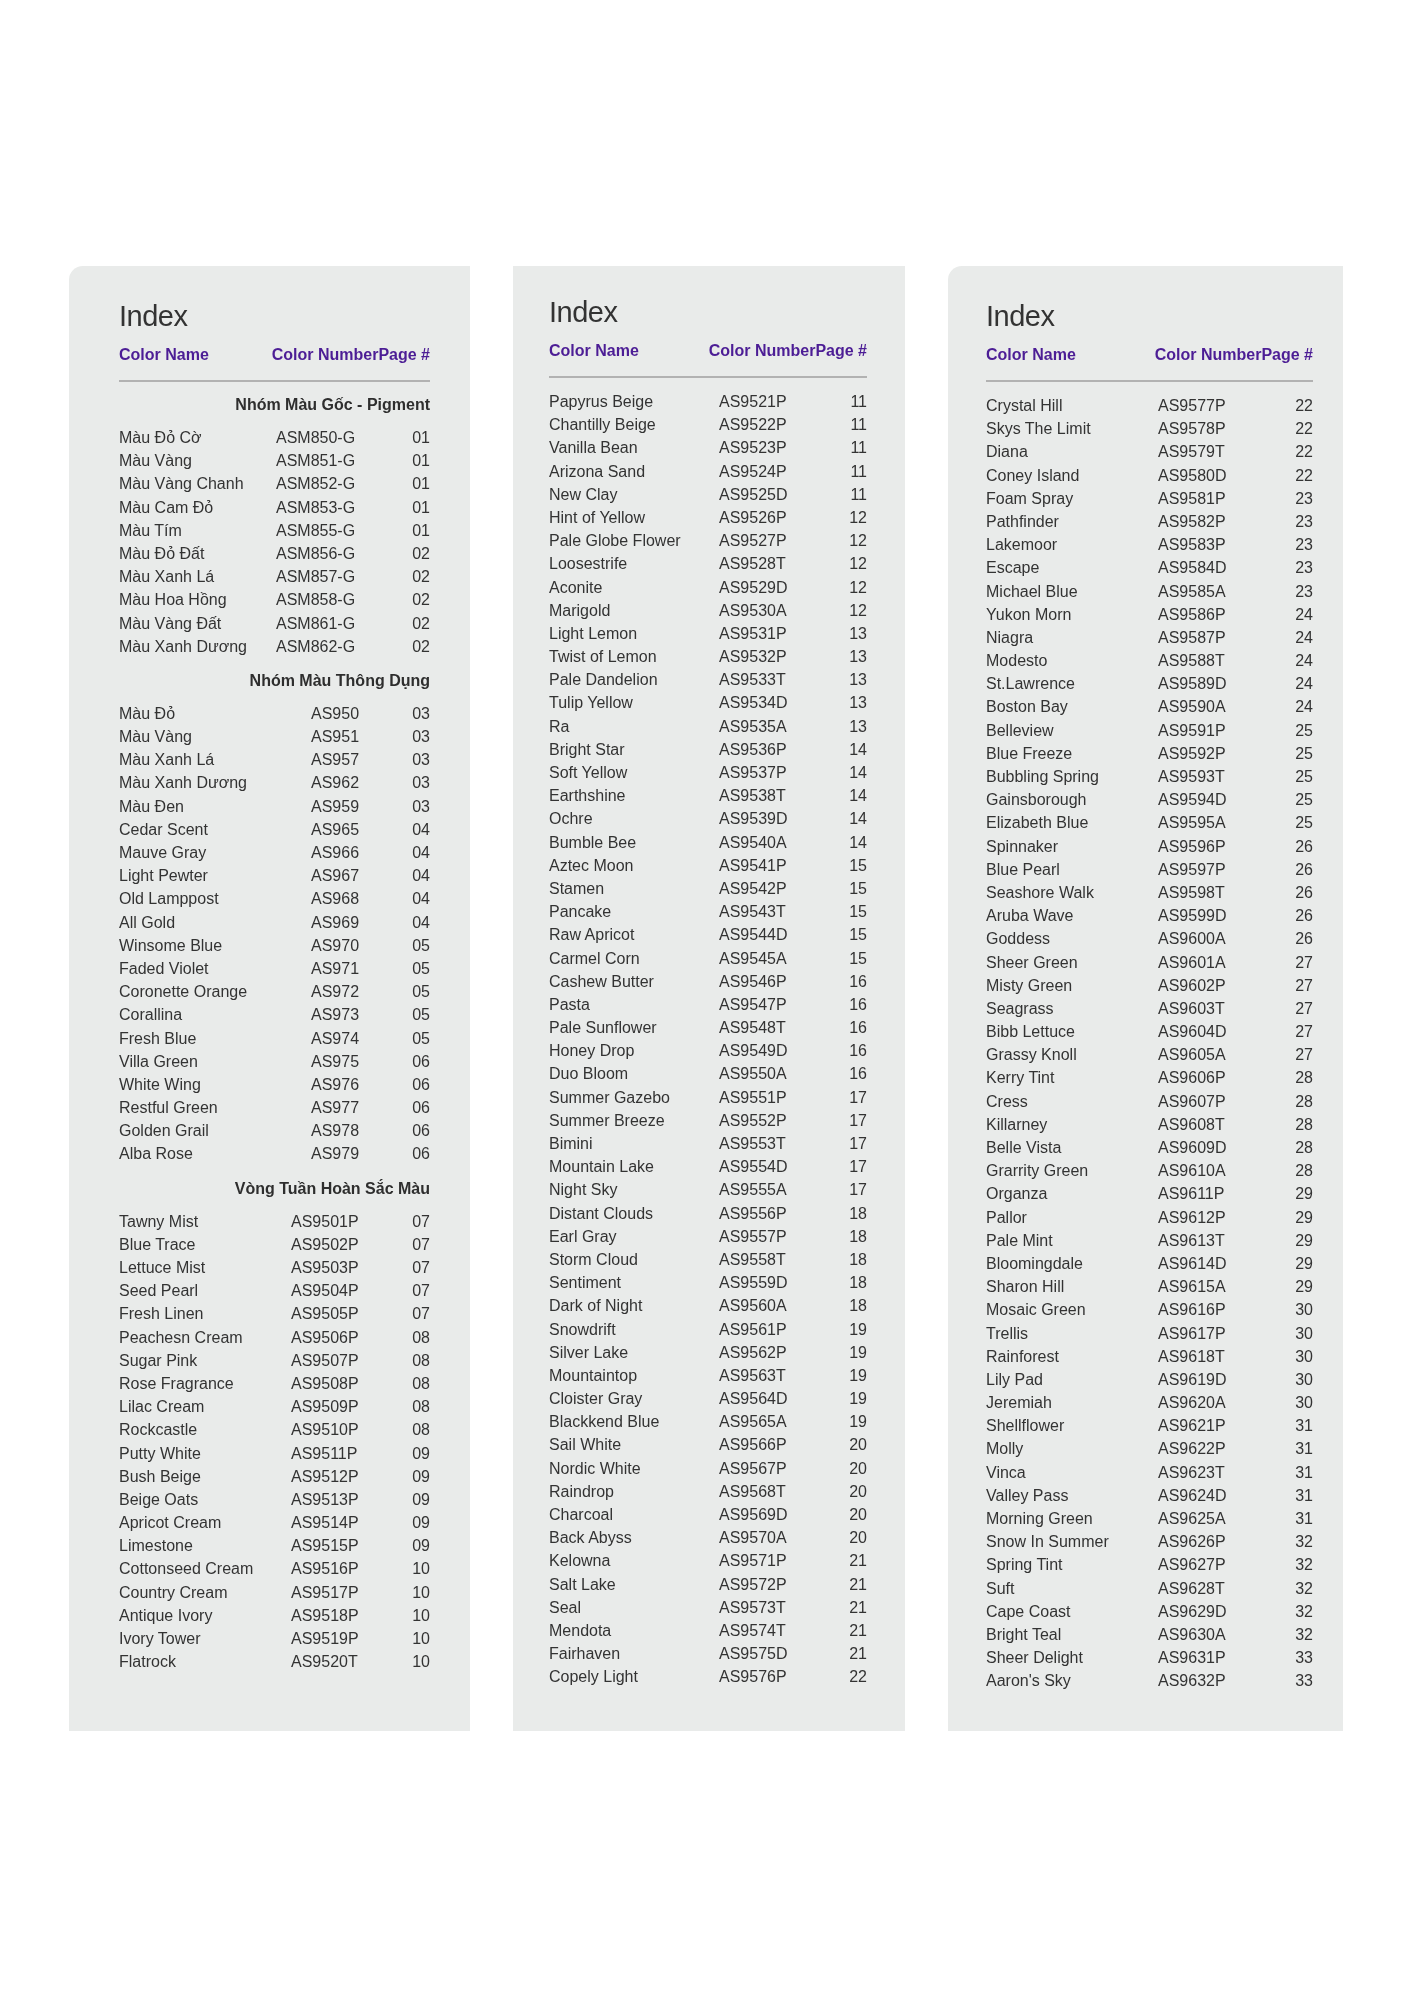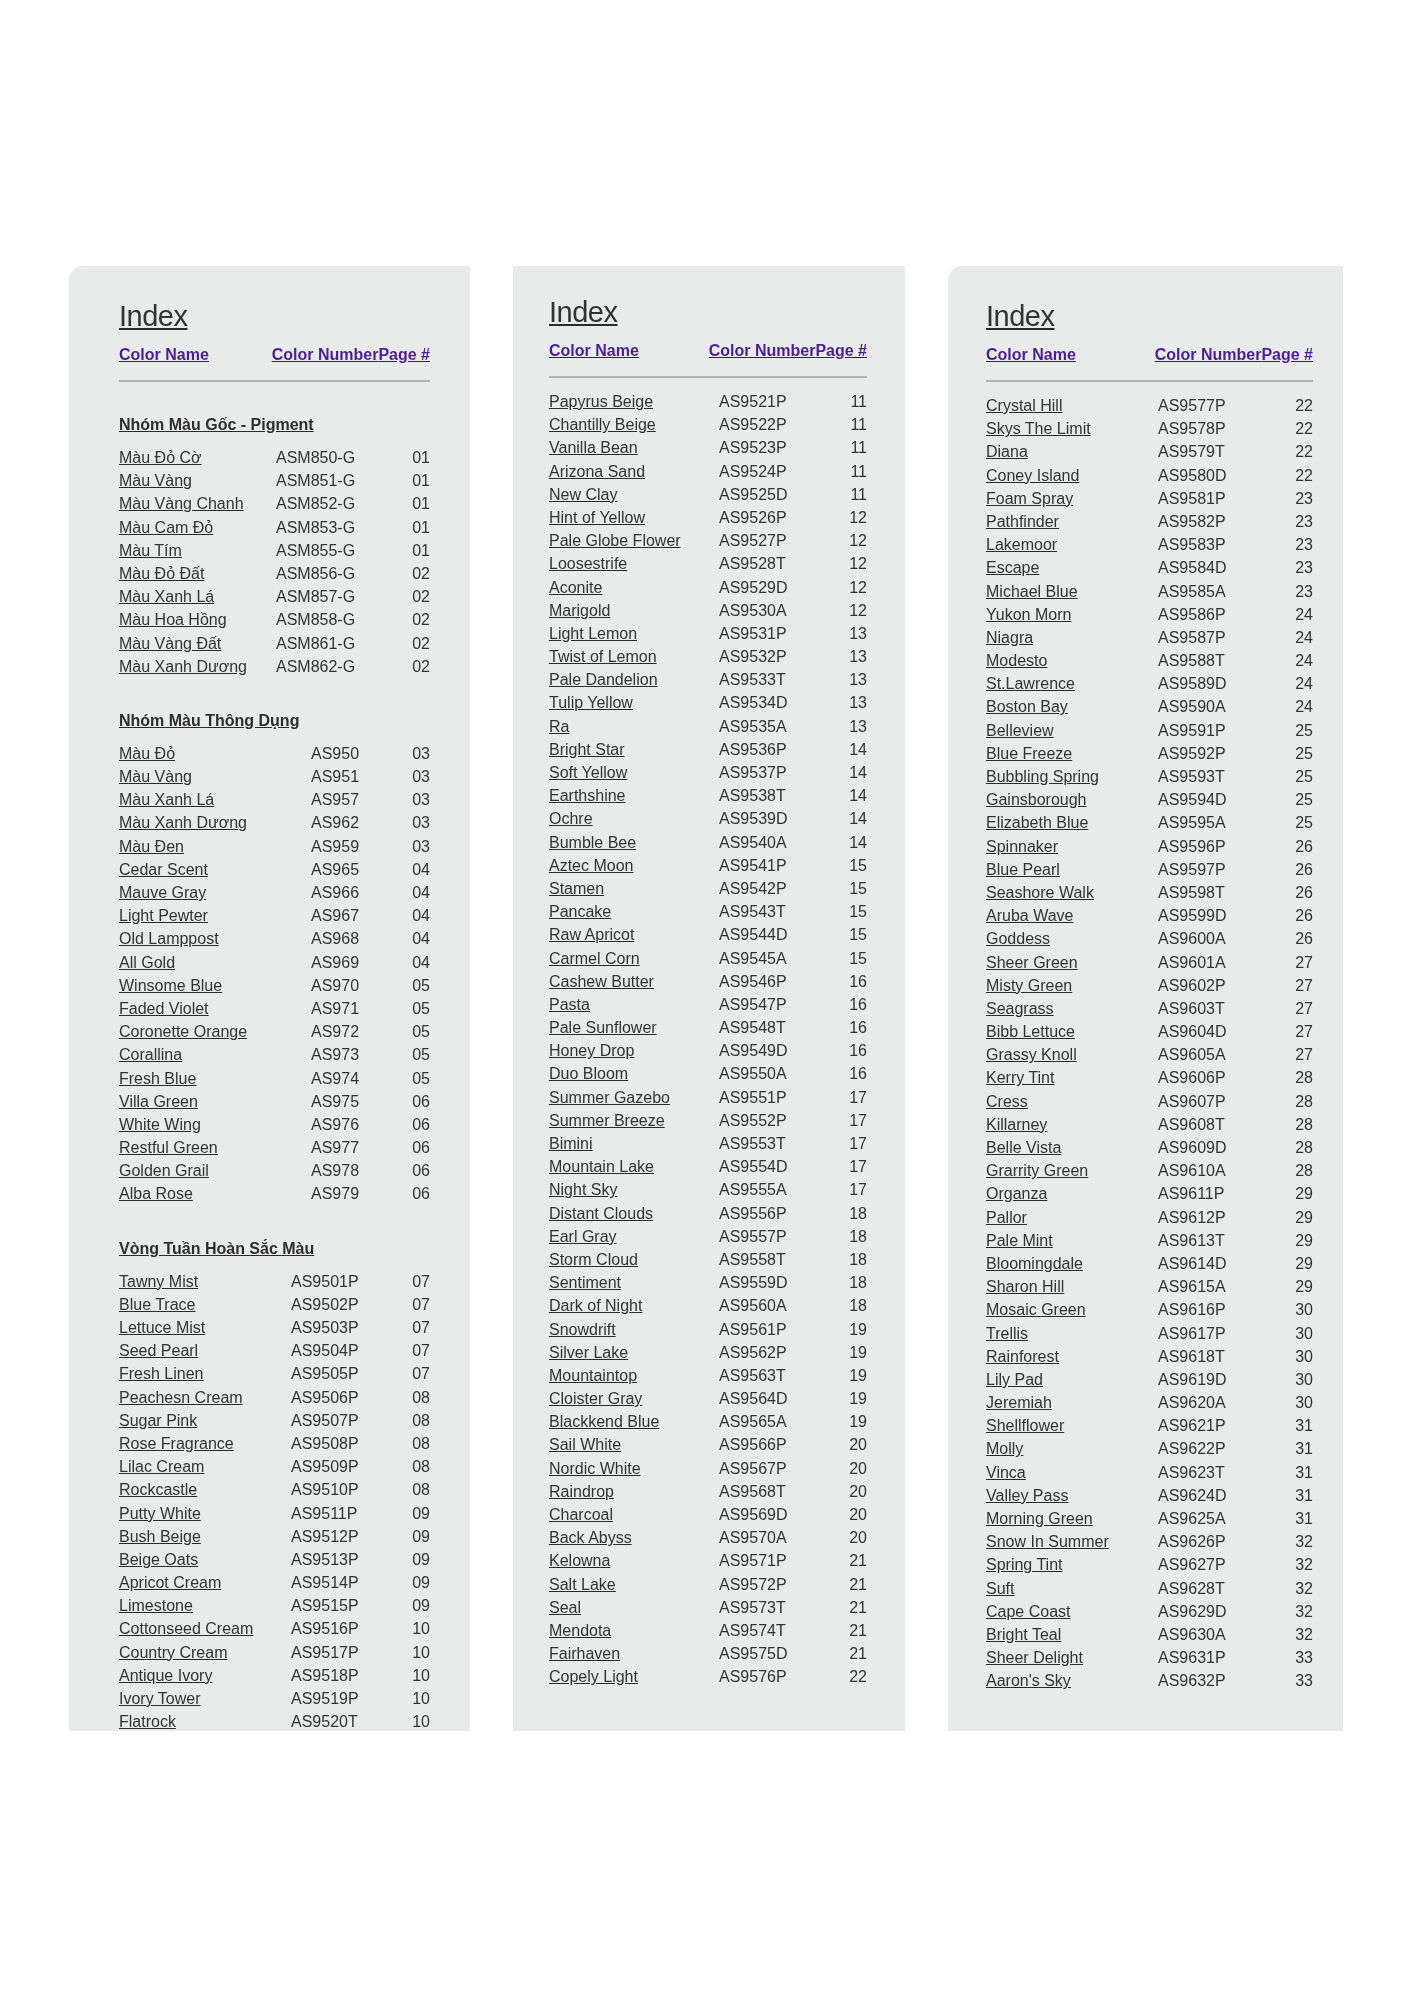--- a/index.html
+++ b/index.html
@@ -2,32 +2,32 @@
 <html><head>
   <meta charset="utf-8">
   <style>
     html, body { margin: 0; padding: 0; background: #ffffff; }
     body { width: 1414px; height: 2000px; position: relative; overflow: hidden;
            font-family: "Liberation Sans", sans-serif; color: #2b2b2b; }
     .panel { position: absolute; top: 266px; height: 1465px; background: #e9ebea; box-sizing: border-box; }
     .panel.p1 { left: 69px; width: 401px; border-top-left-radius: 14px; }
     .panel.p2 { left: 513px; width: 392px; }
     .panel.p3 { left: 948px; width: 395px; border-top-left-radius: 14px; }
-    .inner { position: absolute; left: 50px; right: 40px; text-decoration: underline; }
+    .inner { position: absolute; left: 50px; right: 40px; }
     .p1 .inner { top: 34px; left: 50px; right: 40px; }
     .p2 .inner { top: 30px; left: 36px; right: 38px; }
     .p3 .inner { top: 34px; left: 38px; right: 30px; }
     .title { font-family: "Liberation Sans", sans-serif; font-weight: 300; font-size: 29px;
              color: #333; letter-spacing: -0.5px; margin: 0; line-height: 32px; }
     .colhead { display: flex; font-weight: bold; font-size: 16px; margin-top: 14px; color: #4c1d95; }
     .colhead .c-name { flex: 0 0 auto; width: 130px; }
     .colhead .c-num { flex: 1 1 auto; text-align: right; }
     .colhead .c-page { flex: 0 0 auto; text-align: right; }
     .rule { height: 2px; background: #9a9a9a; margin-top: 16px; opacity: 0.7; }
-    .group-title { font-weight: bold; font-size: 16px; margin-top: 34px; margin-bottom: 10px; color: #2e2e2e; }
+    .group-title { font-weight: bold; font-size: 16px; margin-top: 14px; margin-bottom: 10px; color: #2e2e2e; text-align: right; }
     .rows { margin-top: 12px; }
     .row { display: flex; font-size: 16px; height: 23.2px; line-height: 23.2px; color: #333; white-space: nowrap; }
     .row .name { flex: 0 0 auto; }
     .row .num { position: absolute; }
     .row { position: relative; }
     .p1 .row .num { left: 157px; }
     .p1 .grp-common .row .num { left: 192px; }
     .p1 .grp-wheel .row .num { left: 172px; }
     .p2 .row .num { left: 170px; }
     .p3 .row .num { left: 172px; }

